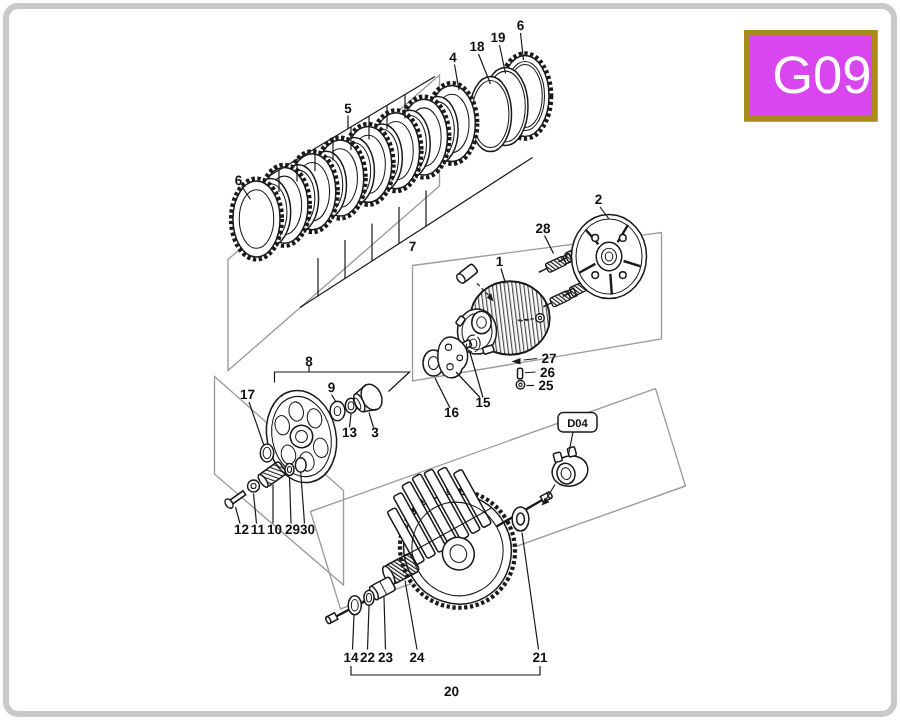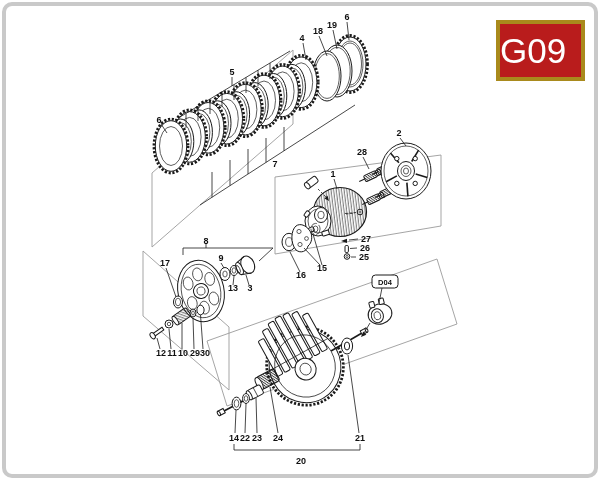--- a/index.html
+++ b/index.html
@@ -1,21 +1,21 @@
 <!DOCTYPE html>
 <html><head>
 <meta charset="utf-8">
 <style>
   html,body{margin:0;padding:0;background:#fff;}
   #stage{position:relative;width:600px;height:480px;background:#fff;overflow:hidden;
          font-family:"Liberation Sans",sans-serif;}
   .frame{position:absolute;inset:2px;border:4px solid #c9c9c9;border-radius:10px;}
   .code-badge{position:absolute;left:496px;top:20px;width:89px;height:61px;
-      background:#b91c1c;border:4px solid #a98a1c;box-sizing:border-box;
-      display:flex;align-items:center;justify-content:flex-start;
+      background:#d946ef;border:4px solid #a98a1c;box-sizing:border-box;
+      display:flex;align-items:center;justify-content:flex-end;
       color:#fff;font-size:35px;font-family:"Liberation Sans",sans-serif;letter-spacing:0px;}
   svg{position:absolute;left:0;top:0;}
   .k  {stroke:#1a1a1a;fill:none;stroke-width:1;}
   .kw {stroke:#1a1a1a;fill:#fff;stroke-width:1;}
   .kt {stroke:#1a1a1a;fill:none;stroke-width:.7;}
   .kk {stroke:#1a1a1a;fill:none;stroke-width:1.6;}
   .teeth{stroke:#1a1a1a;fill:#fff;stroke-width:2.8;stroke-dasharray:2.2 1.7;}
   .pnl{stroke:#9b9b9b;fill:none;stroke-width:.9;}
   .ld {stroke:#1a1a1a;fill:none;stroke-width:.8;}
   .lbl{font:bold 9px "Liberation Sans",sans-serif;fill:#101010;text-anchor:middle;}

